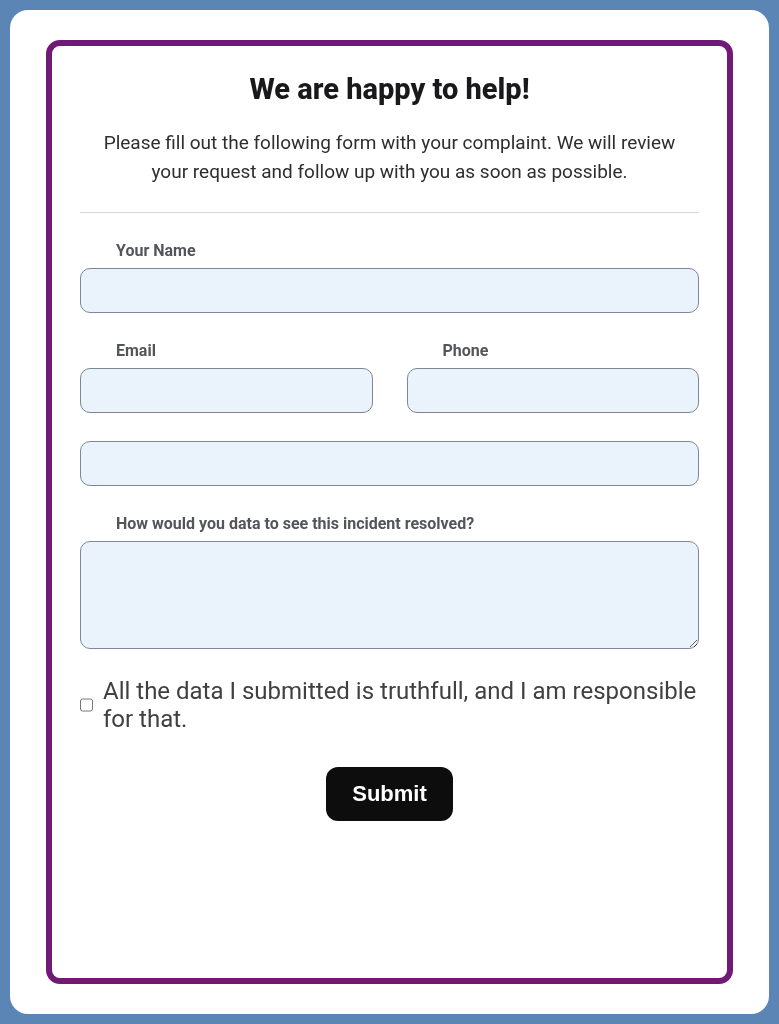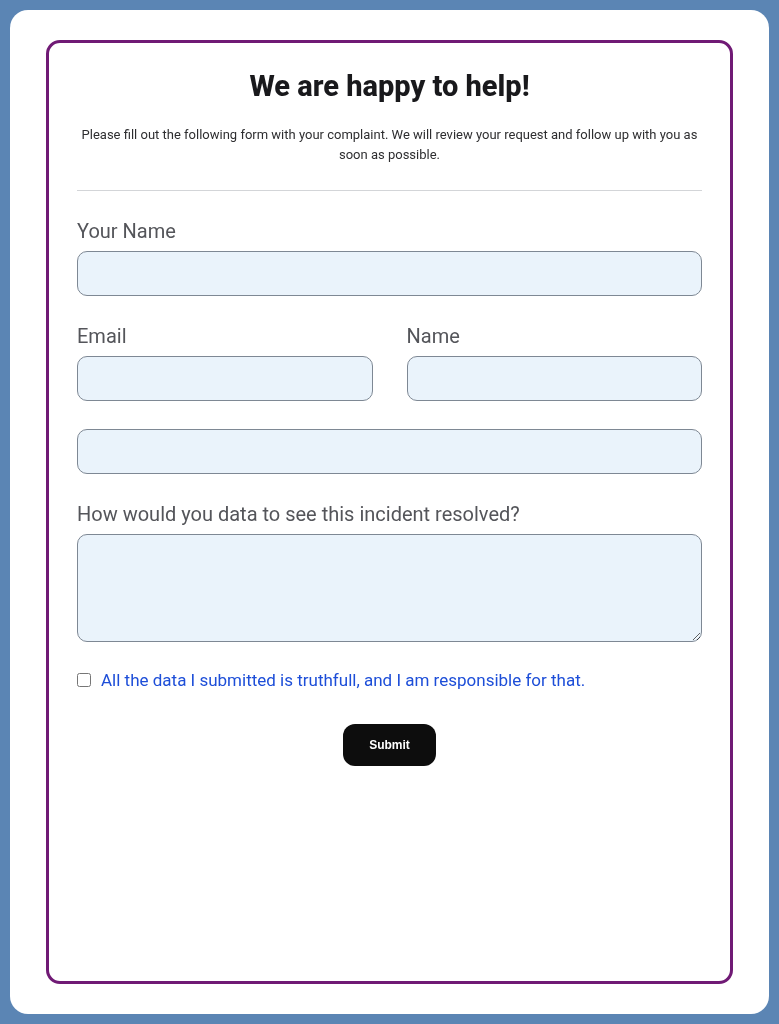--- a/index.html
+++ b/index.html
@@ -15,38 +15,38 @@
       padding: 10px;
     }
     .outer-card {
       background: #ffffff;
       border-radius: 18px;
       width: 100%;
       height: 100%;
       padding: 30px 36px;
     }
     .form-card {
-      border: 3px solid #701a75;
+      border: 6px solid #701a75;
       border-radius: 14px;
       width: 100%;
       height: 100%;
       padding: 26px 28px 34px 28px;
       display: flex;
       flex-direction: column;
     }
     .form-title {
       text-align: center;
       font-size: 29px;
       font-weight: 800;
       color: #19191c;
       margin-bottom: 22px;
     }
     .form-intro {
       text-align: center;
-      font-size: 13px;
+      font-size: 19px;
       color: #2e2e30;
       line-height: 1.55;
       margin: 0 4px 25px 4px;
     }
     .divider {
       border: none;
       border-top: 1px solid #d3d5d8;
       margin-bottom: 28px;
     }
     .field-group {
@@ -57,24 +57,25 @@
     .row-two {
       display: flex;
       gap: 34px;
       margin-bottom: 28px;
     }
     .row-two .field-group {
       flex: 1;
       margin-bottom: 0;
     }
     .field-label {
-      font-size: 20px;
+      font-size: 16px;
       color: #54555a;
       margin-bottom: 8px;
-      font-weight: 400;
+      font-weight: 700;
+      margin-left: 36px;
     }
     .text-input {
       width: 100%;
       height: 45px;
       background: #eaf3fb;
       border: 1px solid #7e8894;
       border-radius: 10px;
       padding: 0 14px;
       font-size: 16px;
       color: #222;
@@ -98,33 +99,33 @@
       align-items: center;
       gap: 10px;
       margin-bottom: 34px;
     }
     .checkbox-input {
       width: 14px;
       height: 14px;
       cursor: pointer;
     }
     .checkbox-label {
-      font-size: 17px;
-      color: #1d4ed8;
+      font-size: 24px;
+      color: #404040;
     }
     .submit-row {
       display: flex;
       justify-content: center;
     }
     .submit-button {
       background: #0d0d0d;
       color: #ffffff;
       border: none;
       border-radius: 12px;
-      font-size: 12px;
+      font-size: 22px;
       font-weight: 600;
       padding: 14px 26px;
       cursor: pointer;
     }
   </style>
 </head>
 <body>
 
 <div class="outer-card">
   <div class="form-card">
@@ -139,21 +140,21 @@
       <label class="field-label">Your Name</label>
       <input type="text" class="text-input" value="" style="">
     </div>
 
     <div class="row-two">
       <div class="field-group">
         <label class="field-label">Email</label>
         <input type="text" class="text-input" value="" style="">
       </div>
       <div class="field-group">
-        <label class="field-label">Name</label>
+        <label class="field-label">Phone</label>
         <input type="text" class="text-input" value="" style="">
       </div>
     </div>
 
     <div class="field-group">
       <input type="text" class="text-input" value="" style="">
     </div>
 
 
     <div class="field-group">

